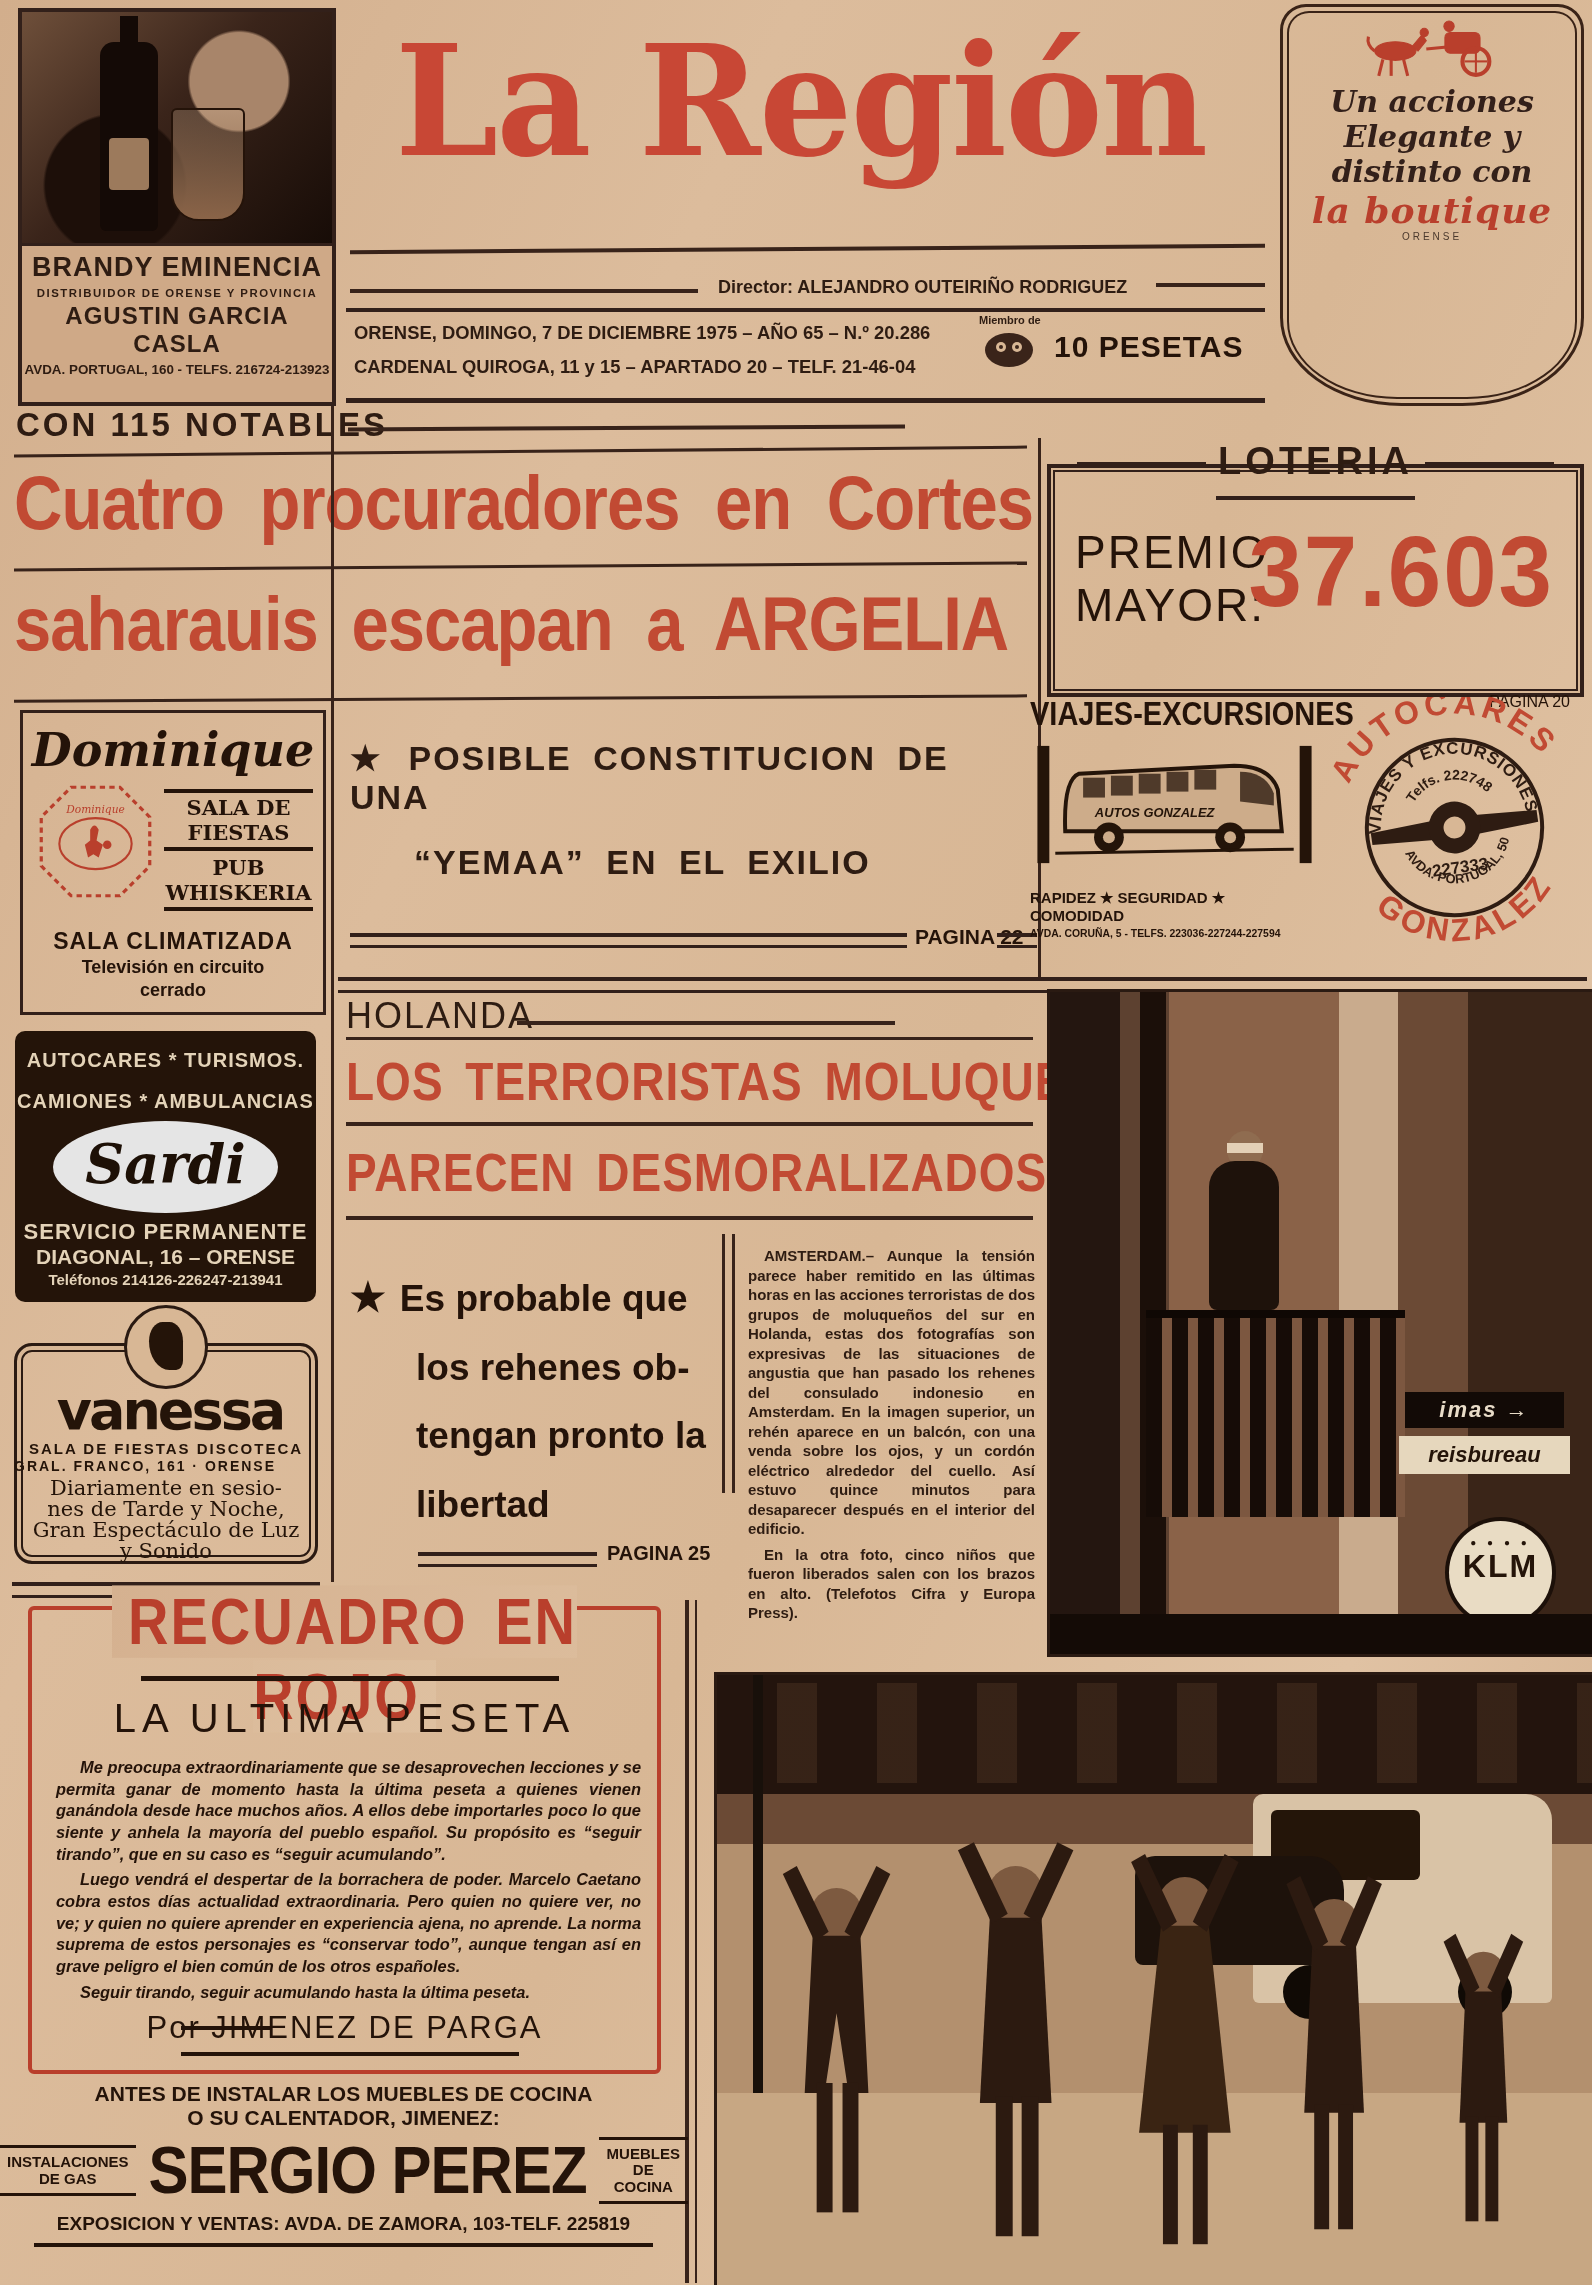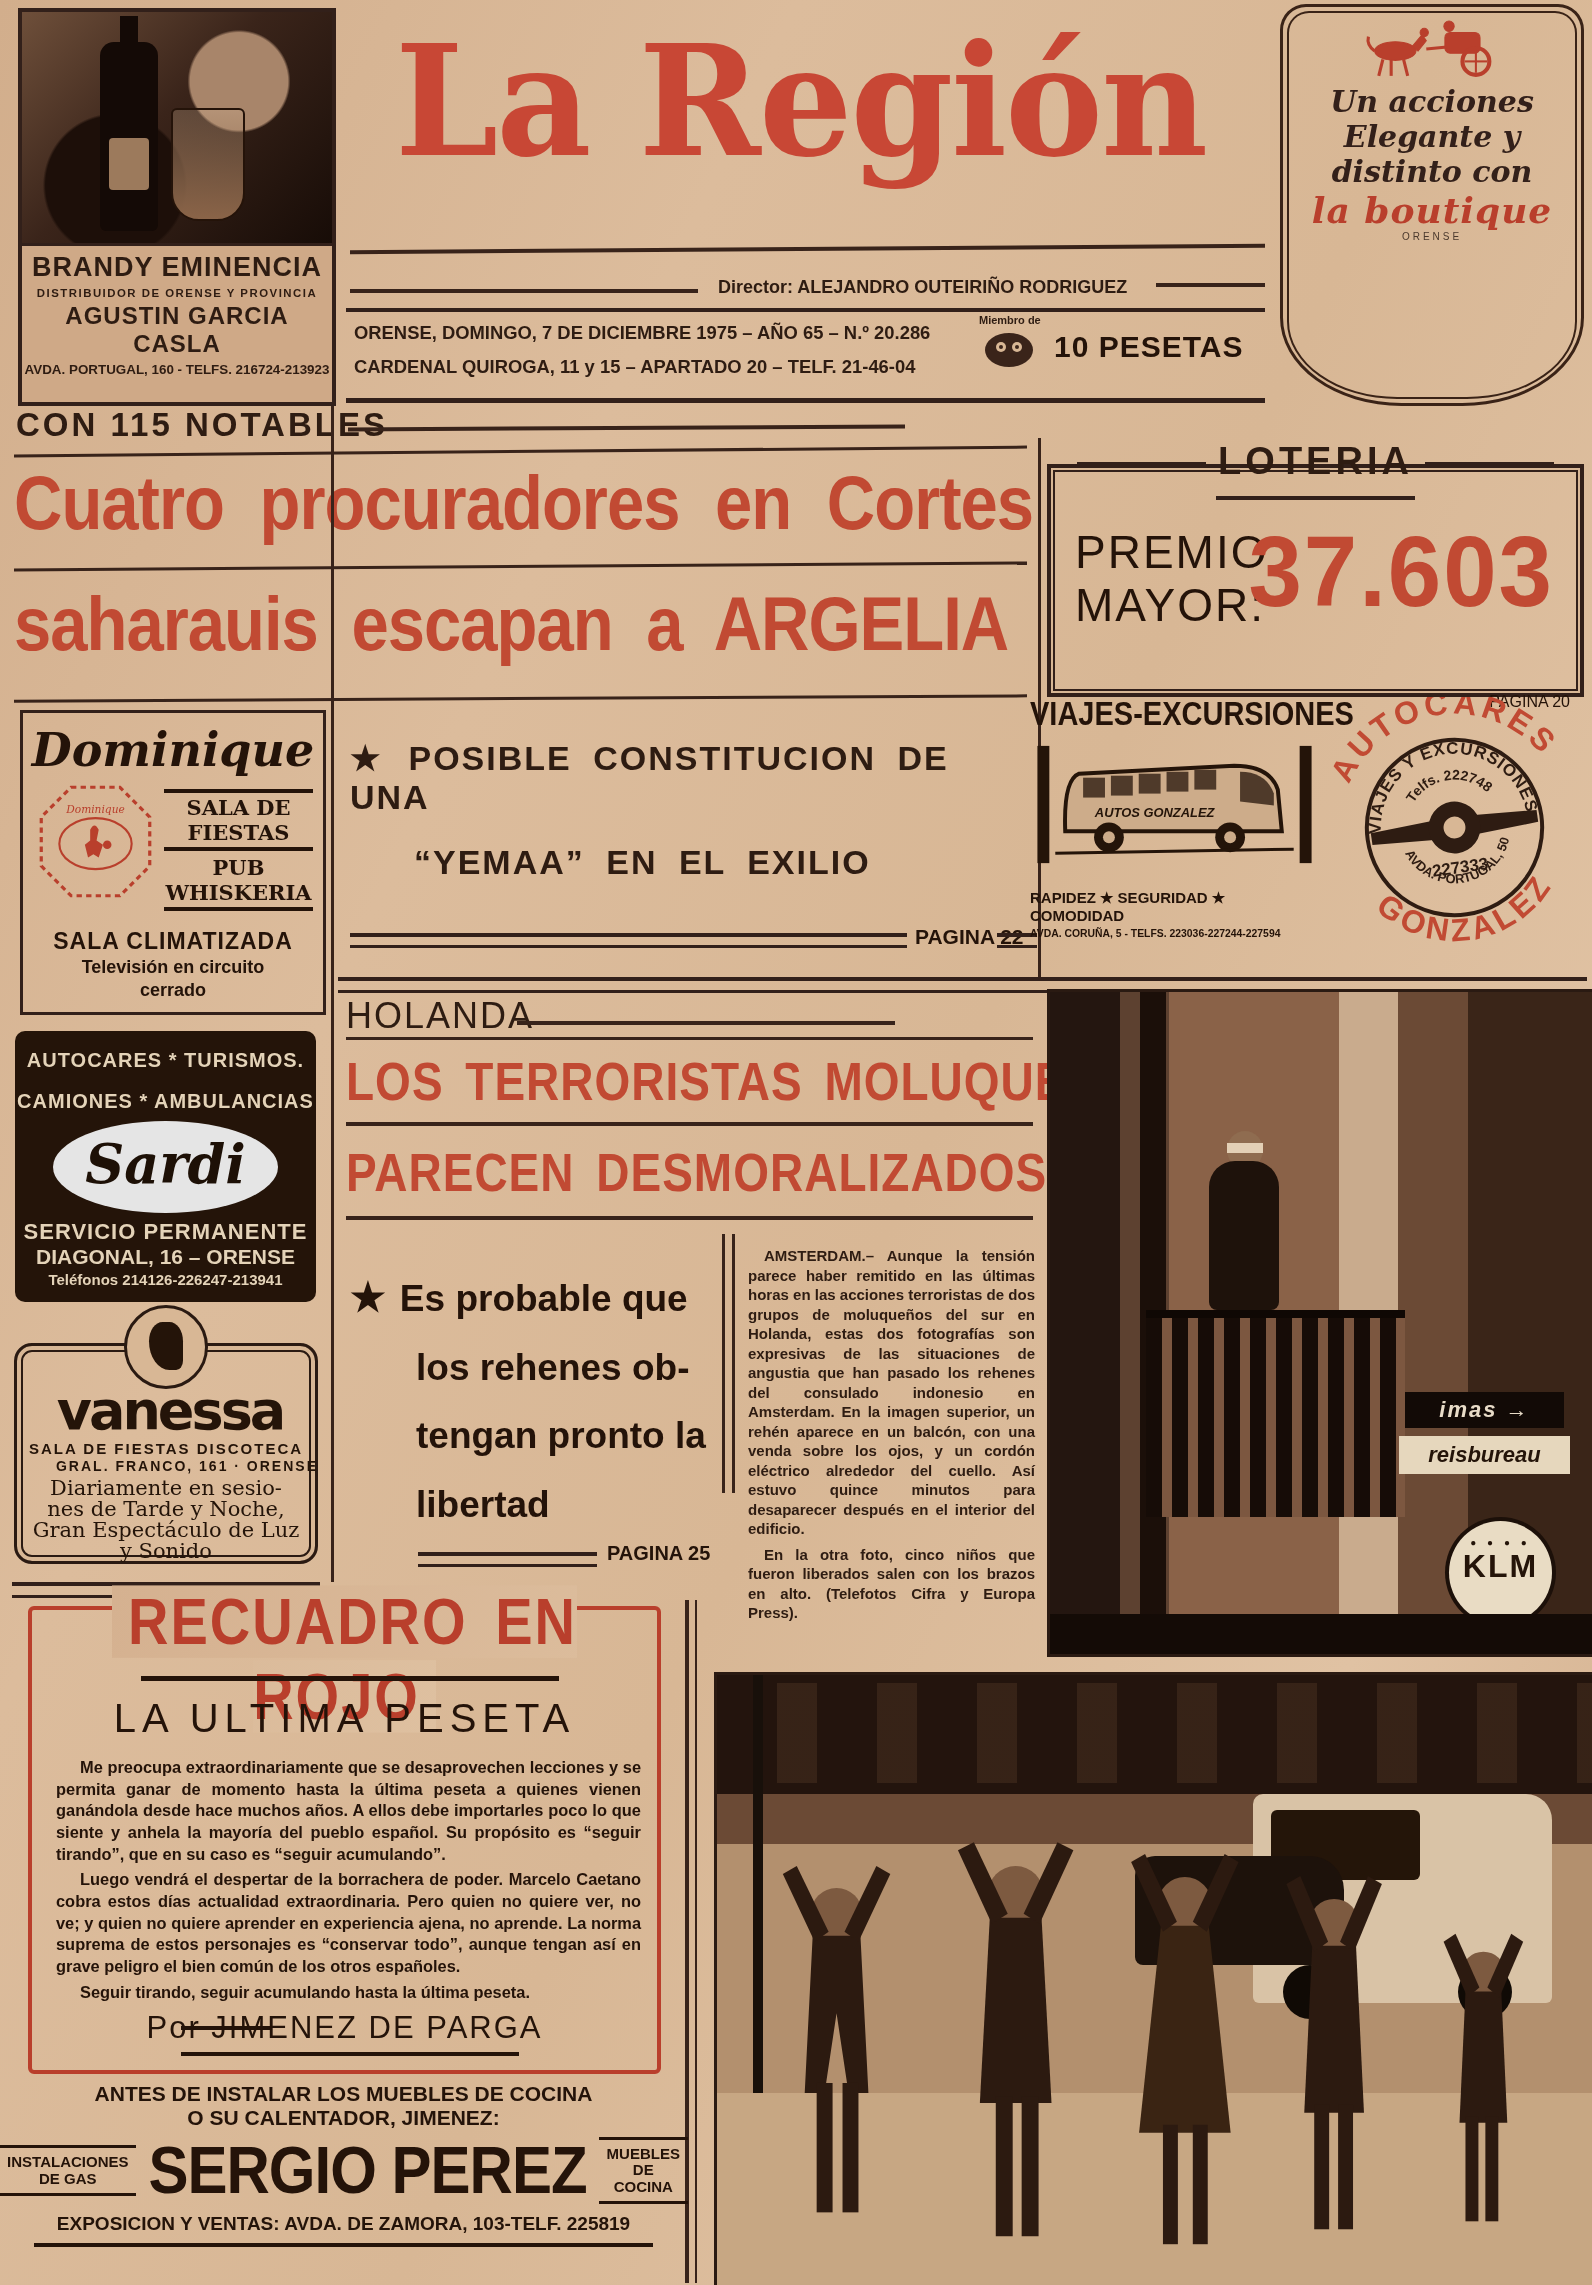--- a/index.html
+++ b/index.html
@@ -129,30 +129,30 @@
   .sardi .name{font-size:54px;color:#1d1006;}
   .sardi .s1{font-size:22px;font-weight:bold;letter-spacing:1px;}
   .sardi .s2{font-size:21px;font-weight:bold;}
   .sardi .s3{font-size:15px;font-weight:bold;margin-top:2px;}
   .vanessa{left:14px;top:1315px;width:304px;height:249px;}
   .van-frame{position:absolute;left:0;top:28px;right:0;bottom:0;border:3px solid #2a1a12;border-radius:18px;box-shadow:inset 0 0 0 4px #d8b795,inset 0 0 0 6px #2a1a12;}
   .van-med{position:absolute;left:50%;top:-10px;transform:translateX(-50%);width:78px;height:78px;background:#d8b795;border:3px solid #2a1a12;border-radius:50%;overflow:hidden;}
   .van-med .fig{position:absolute;left:22px;top:14px;width:34px;height:48px;background:#241409;border-radius:40% 40% 20% 60%;}
   .vanessa .name{position:absolute;left:0;right:0;top:64px;text-align:center;font-size:54px;font-weight:bold;color:#241409;letter-spacing:-3px;font-family:"DejaVu Sans",sans-serif;padding-left:8px;}
   .vanessa .s1{position:absolute;left:0;right:0;top:125px;text-align:center;font-size:15px;font-weight:bold;color:#241409;letter-spacing:2px;}
-  .vanessa .s2{position:absolute;left:0;right:0;top:143px;text-align:right;font-size:14px;font-weight:bold;color:#241409;letter-spacing:2px;}
+  .vanessa .s2{position:absolute;left:0;right:0;top:143px;text-align:left;font-size:14px;font-weight:bold;color:#241409;letter-spacing:2px;}
   .vanessa .body{position:absolute;left:16px;right:16px;top:163px;text-align:center;font-family:"DejaVu Serif",serif;font-size:21px;color:#241409;line-height:1.0;}
   .lrule{left:12px;top:1582px;width:308px;height:9px;border-top:4px solid #32201a;border-bottom:3px solid #32201a;}
   
   .recuadro{left:28px;top:1606px;width:625px;height:460px;border:4px solid #b93f2c;border-radius:6px;}
   .rec-title{position:absolute;left:0;right:0;top:-16px;text-align:center;font-size:56px;font-weight:bold;color:#b93f2c;letter-spacing:2px;word-spacing:10px;transform:scaleY(1.15);}
   .rec-title .bg{background:linear-gradient(115deg,#d5b190,#dec0a0);padding:0 16px;}
   .rec-rule{position:absolute;left:109px;top:66px;width:418px;height:5px;background:#241309;}
   .rec-sub{position:absolute;left:0;right:0;top:86px;text-align:center;font-size:40px;color:#241309;letter-spacing:6px;}
-  .rec-body{position:absolute;left:24px;right:16px;top:147px;font-size:16.4px;line-height:1.32;color:#241309;text-align:justify;font-weight:bold;}
+  .rec-body{position:absolute;left:24px;right:16px;top:147px;font-size:16.4px;line-height:1.32;color:#241309;text-align:justify;font-weight:bold;font-style:italic;}
   .rec-body p{margin:0 0 4px;text-indent:24px;}
   .rec-by{position:absolute;left:0;right:0;bottom:24px;text-align:center;font-size:31px;color:#241309;letter-spacing:2px;}
   .rec-by:before{content:"";position:absolute;left:149px;bottom:-10px;width:338px;height:4px;background:#241309;}
   .rec-byseg{position:absolute;left:149px;bottom:40px;width:90px;height:4px;background:#241309;}
   
   .sergio{left:34px;top:2082px;width:619px;color:#241309;text-align:center;}
   .sergio .l1{font-size:21px;font-weight:bold;}
   .sergio .l2{font-size:21px;font-weight:bold;}
   .sergio .row{display:flex;align-items:center;justify-content:center;margin-top:6px;}
   .sergio .side{font-size:15px;font-weight:bold;line-height:1.1;padding:6px 8px;border-top:3px solid #241309;border-bottom:3px solid #241309;}

